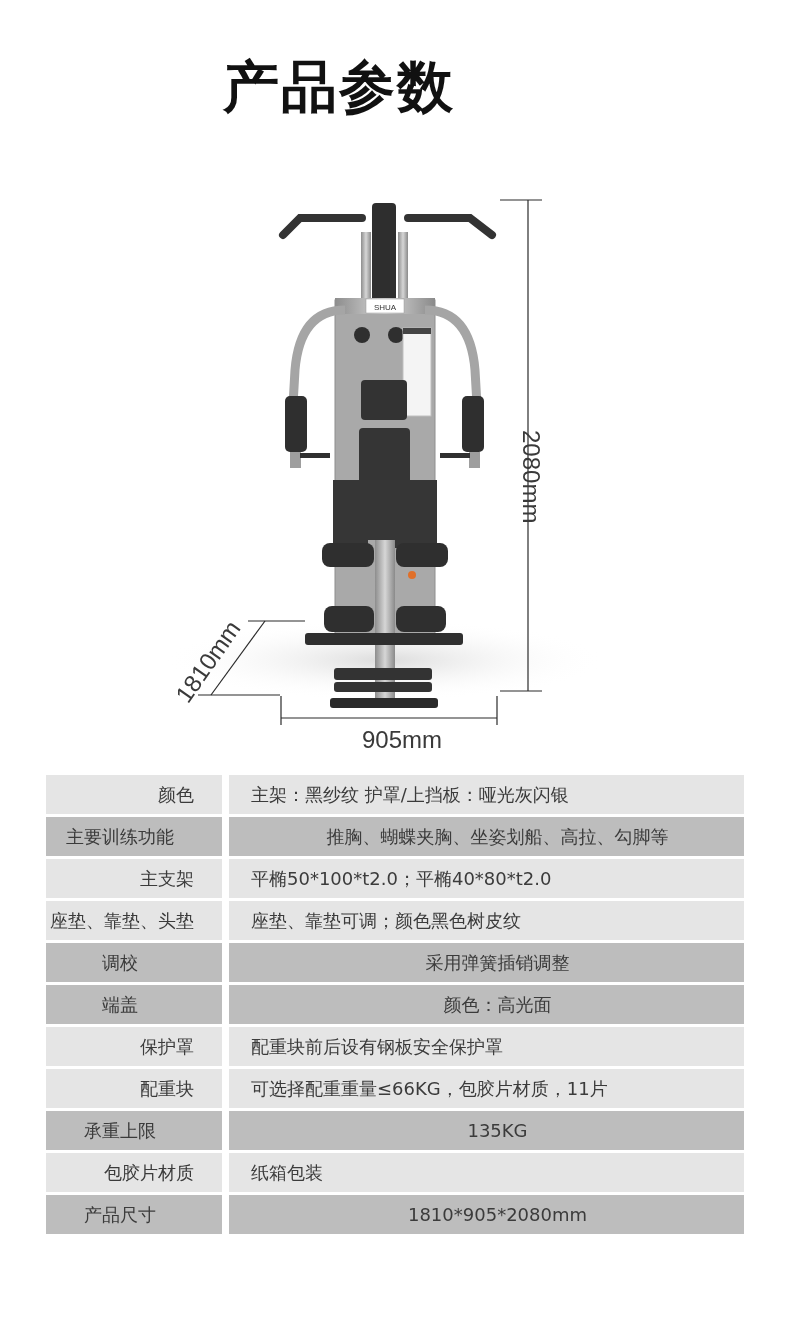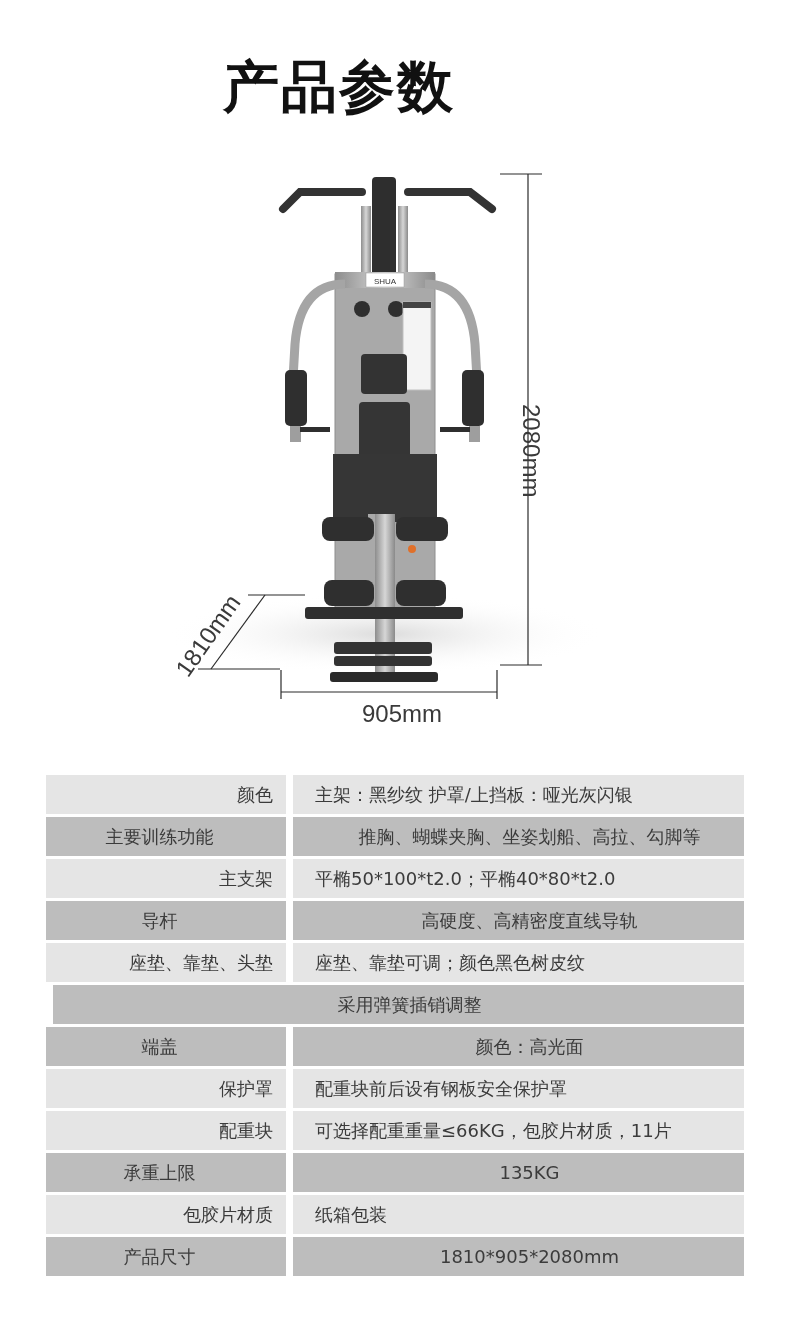--- a/index.html
+++ b/index.html
@@ -1,28 +1,28 @@
 <!DOCTYPE html>
 <html><head>
 <meta charset="utf-8">
 <style>
   html, body { margin:0; padding:0; background:#ffffff; }
   body { width:790px; height:1326px; position:relative; overflow:hidden;
          font-family:"DejaVu Sans","Liberation Sans",sans-serif; color:#333; }
   .title { position:absolute; left:0; top:52px; width:678px; text-align:center;
            font-size:56px; font-weight:bold; color:#111; letter-spacing:2px; line-height:70px; }
-  .figure { position:absolute; left:0; top:154px; width:790px; height:590px; }
+  .figure { position:absolute; left:0; top:180px; width:790px; height:590px; }
   .dim-label { position:absolute; font-family:"Liberation Sans","DejaVu Sans",sans-serif;
                font-size:24px; color:#3a3a3a; white-space:nowrap; }
   .dim-h { left:337px; top:546px;margin-left:25px; }
   .dim-v { left:545px; top:250px; transform-origin:0 0; transform:rotate(90deg); }
   .dim-d { left:170px; top:512px; transform-origin:0 0; transform:rotate(-55deg); }
   .specs { position:absolute; left:46px; top:775px; width:698px; }
   .row { display:flex; height:39px; margin-bottom:3px; }
-  .row .k { width:240px; box-sizing:border-box; padding-right:13px; text-align:right;
+  .row .k { width:176px; box-sizing:border-box; padding-right:28px; text-align:right;
             line-height:39px; font-size:18px; color:#3b3b3b; }
   .row .v { margin-left:7px; flex:1; box-sizing:border-box; padding-left:22px;
             line-height:39px; font-size:18px; color:#3b3b3b; }
   .row.light .k, .row.light .v { background:#e5e5e5; }
   .row.dark .k, .row.dark .v { background:#bdbdbd;text-align:center; }
 </style>
 </head>
 <body>
 
 <div class="title">产品参数</div>
@@ -112,29 +112,26 @@
     <div class="v">主架：黑纱纹  护罩/上挡板：哑光灰闪银</div>
   </div>
   <div class="row dark">
     <div class="k">主要训练功能</div>
     <div class="v">推胸、蝴蝶夹胸、坐姿划船、高拉、勾脚等</div>
   </div>
   <div class="row light">
     <div class="k">主支架</div>
     <div class="v">平椭50*100*t2.0；平椭40*80*t2.0</div>
   </div>
-  <div class="row dark">
-    <div class="k">导杆</div>
-    <div class="v">高硬度、高精密度直线导轨</div>
-  </div>
   <div class="row light">
     <div class="k">座垫、靠垫、头垫</div>
     <div class="v">座垫、靠垫可调；颜色黑色树皮纹</div>
   </div>
   <div class="row dark">
+    <div class="k">调校</div>
     <div class="v">采用弹簧插销调整</div>
   </div>
   <div class="row dark">
     <div class="k">端盖</div>
     <div class="v">颜色：高光面</div>
   </div>
   <div class="row light">
     <div class="k">保护罩</div>
     <div class="v">配重块前后设有钢板安全保护罩</div>
   </div>

